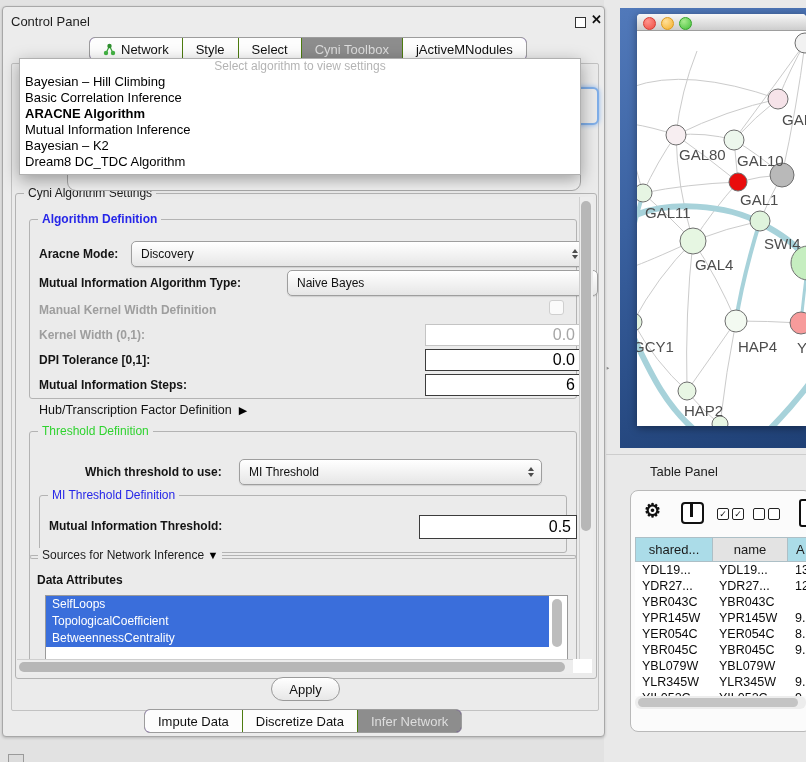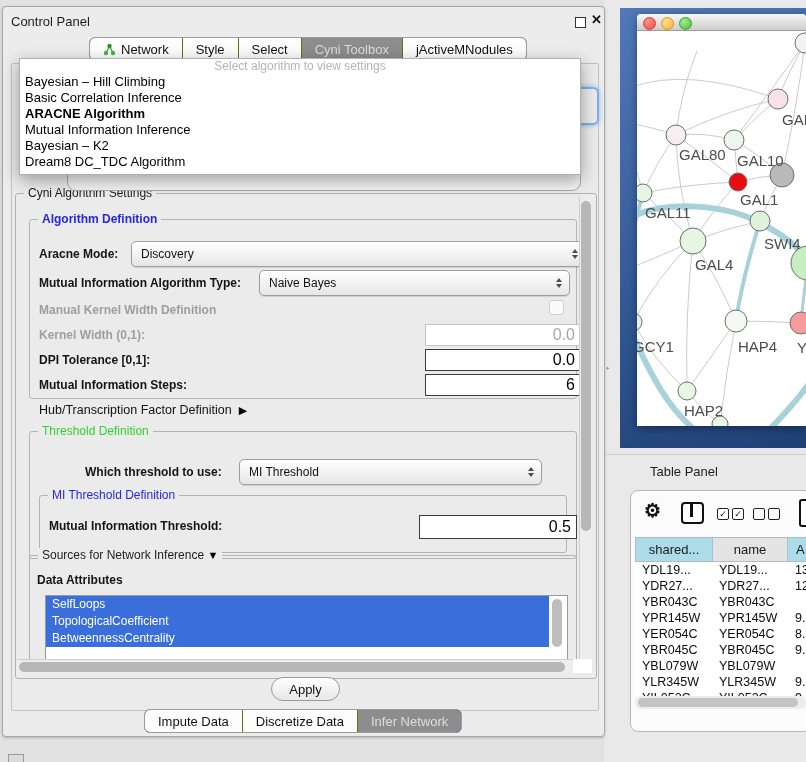--- a/index.html
+++ b/index.html
@@ -179,21 +179,21 @@
     </div>
     <div class="lbl" style="left:36px;top:240px;">Aracne Mode:</div>
     <div class="combo" style="left:128px;top:234px;width:444px;height:24px;">
       <span>Discovery</span>
       <span class="spin">
           <i class="up"></i>
           <i class="dn"></i>
         </span>
     </div>
     <div class="lbl" style="left:36px;top:269px;">Mutual Information Algorithm Type:</div>
-    <div class="combo" style="left:256px;top:263px;width:300px;height:24px;gap:6px;">
+    <div class="combo" style="left:284px;top:263px;width:300px;height:24px;gap:6px;">
       <span>Naive Bayes</span>
       <span class="spin">
           <i class="up"></i>
           <i class="dn"></i>
         </span>
     </div>
     <div class="lbl dis" style="left:36px;top:296px;">Manual Kernel Width Definition</div>
     <div class="cb" style="left:546px;top:293px;"></div>
     <div class="lbl dis" style="left:36px;top:321px;">Kernel Width (0,1):</div>
     <div class="field dis" style="left:422px;top:317px;width:144px;height:20px;">0.0</div>

